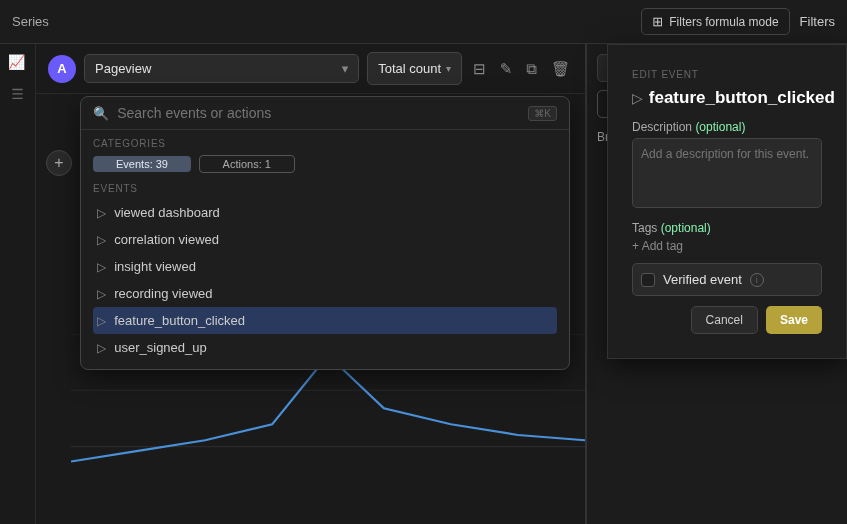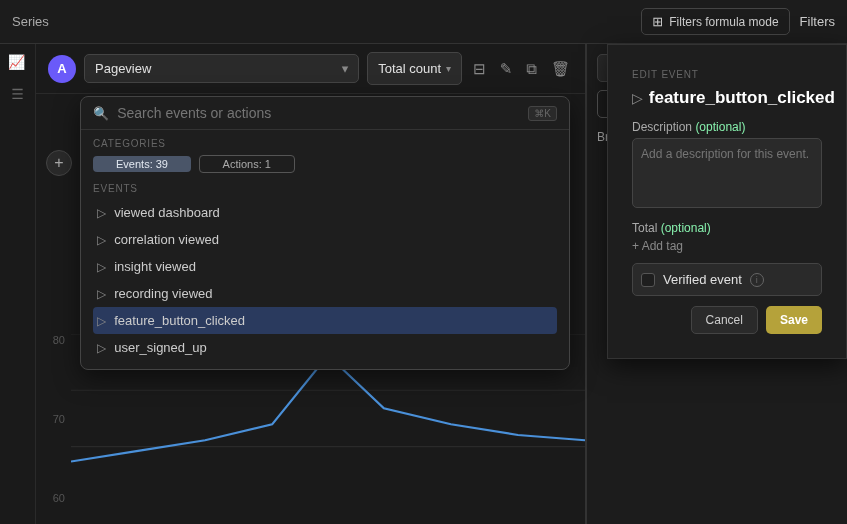--- a/index.html
+++ b/index.html
@@ -506,25 +506,20 @@
           </li>
           <li class="event-item">
             <span class="event-icon">▷</span>
             <span>user_signed_up</span>
           </li>
         </ul>
       </div>
     </div>
 
     <div class="chart-area">
-      <div class="y-labels">
-        <span class="y-label">80</span>
-        <span class="y-label">70</span>
-        <span class="y-label">60</span>
-      </div>
       <div class="chart-svg-wrap">
         <svg width="100%" height="100%" viewBox="0 0 460 160" preserveAspectRatio="none">
 
           <line x1="0" y1="0" x2="460" y2="0" stroke="#2a2a2a" stroke-width="1"></line>
           <line x1="0" y1="53" x2="460" y2="53" stroke="#2a2a2a" stroke-width="1"></line>
           <line x1="0" y1="106" x2="460" y2="106" stroke="#2a2a2a" stroke-width="1"></line>
 
           <polyline points="0,120 60,110 120,100 180,85 230,20 280,70 340,85 400,95 460,100" fill="none" stroke="#4a90d9" stroke-width="2"></polyline>
         </svg>
       </div>
@@ -559,21 +554,21 @@
   </div>
 
   <div class="field-label">
     <span>Description</span>
     <span class="optional">(optional)</span>
   </div>
   <textarea class="desc-textarea" placeholder="Add a description for this event." style=""></textarea>
 
   <div class="tags-section">
     <div class="field-label">
-      <span>Total</span>
+      <span>Tags</span>
       <span class="optional"> <span>(optional)</span></span>
     </div>
     <button class="add-tag-btn">
       <span>+ Add tag</span>
     </button>
   </div>
 
   <div class="verified-row">
     <div class="checkbox"></div>
     <span>Verified event</span>

